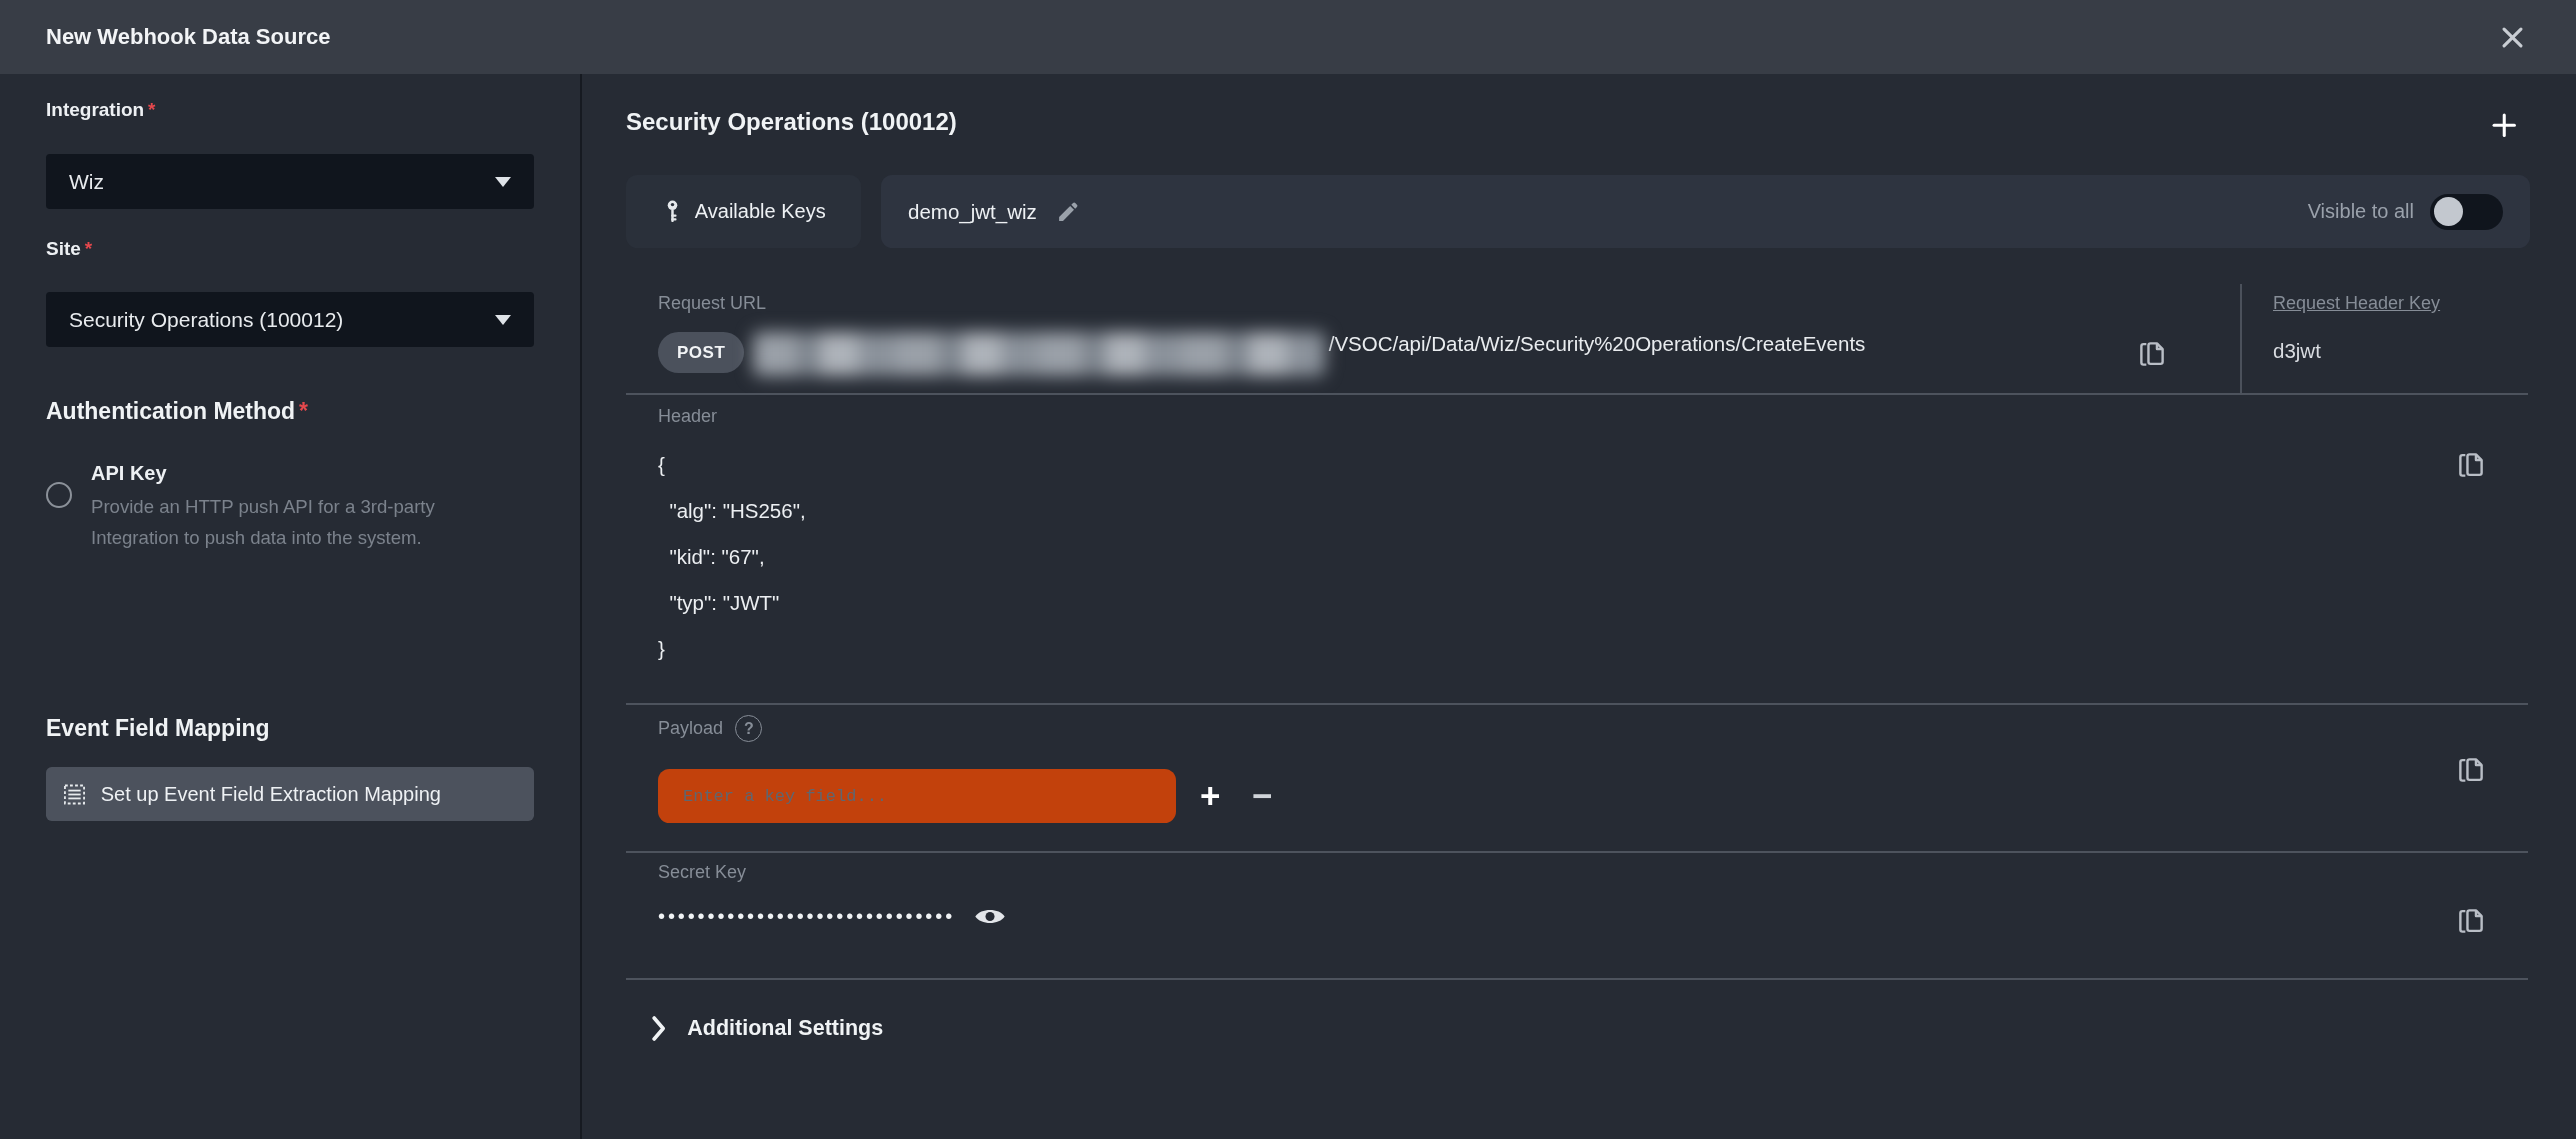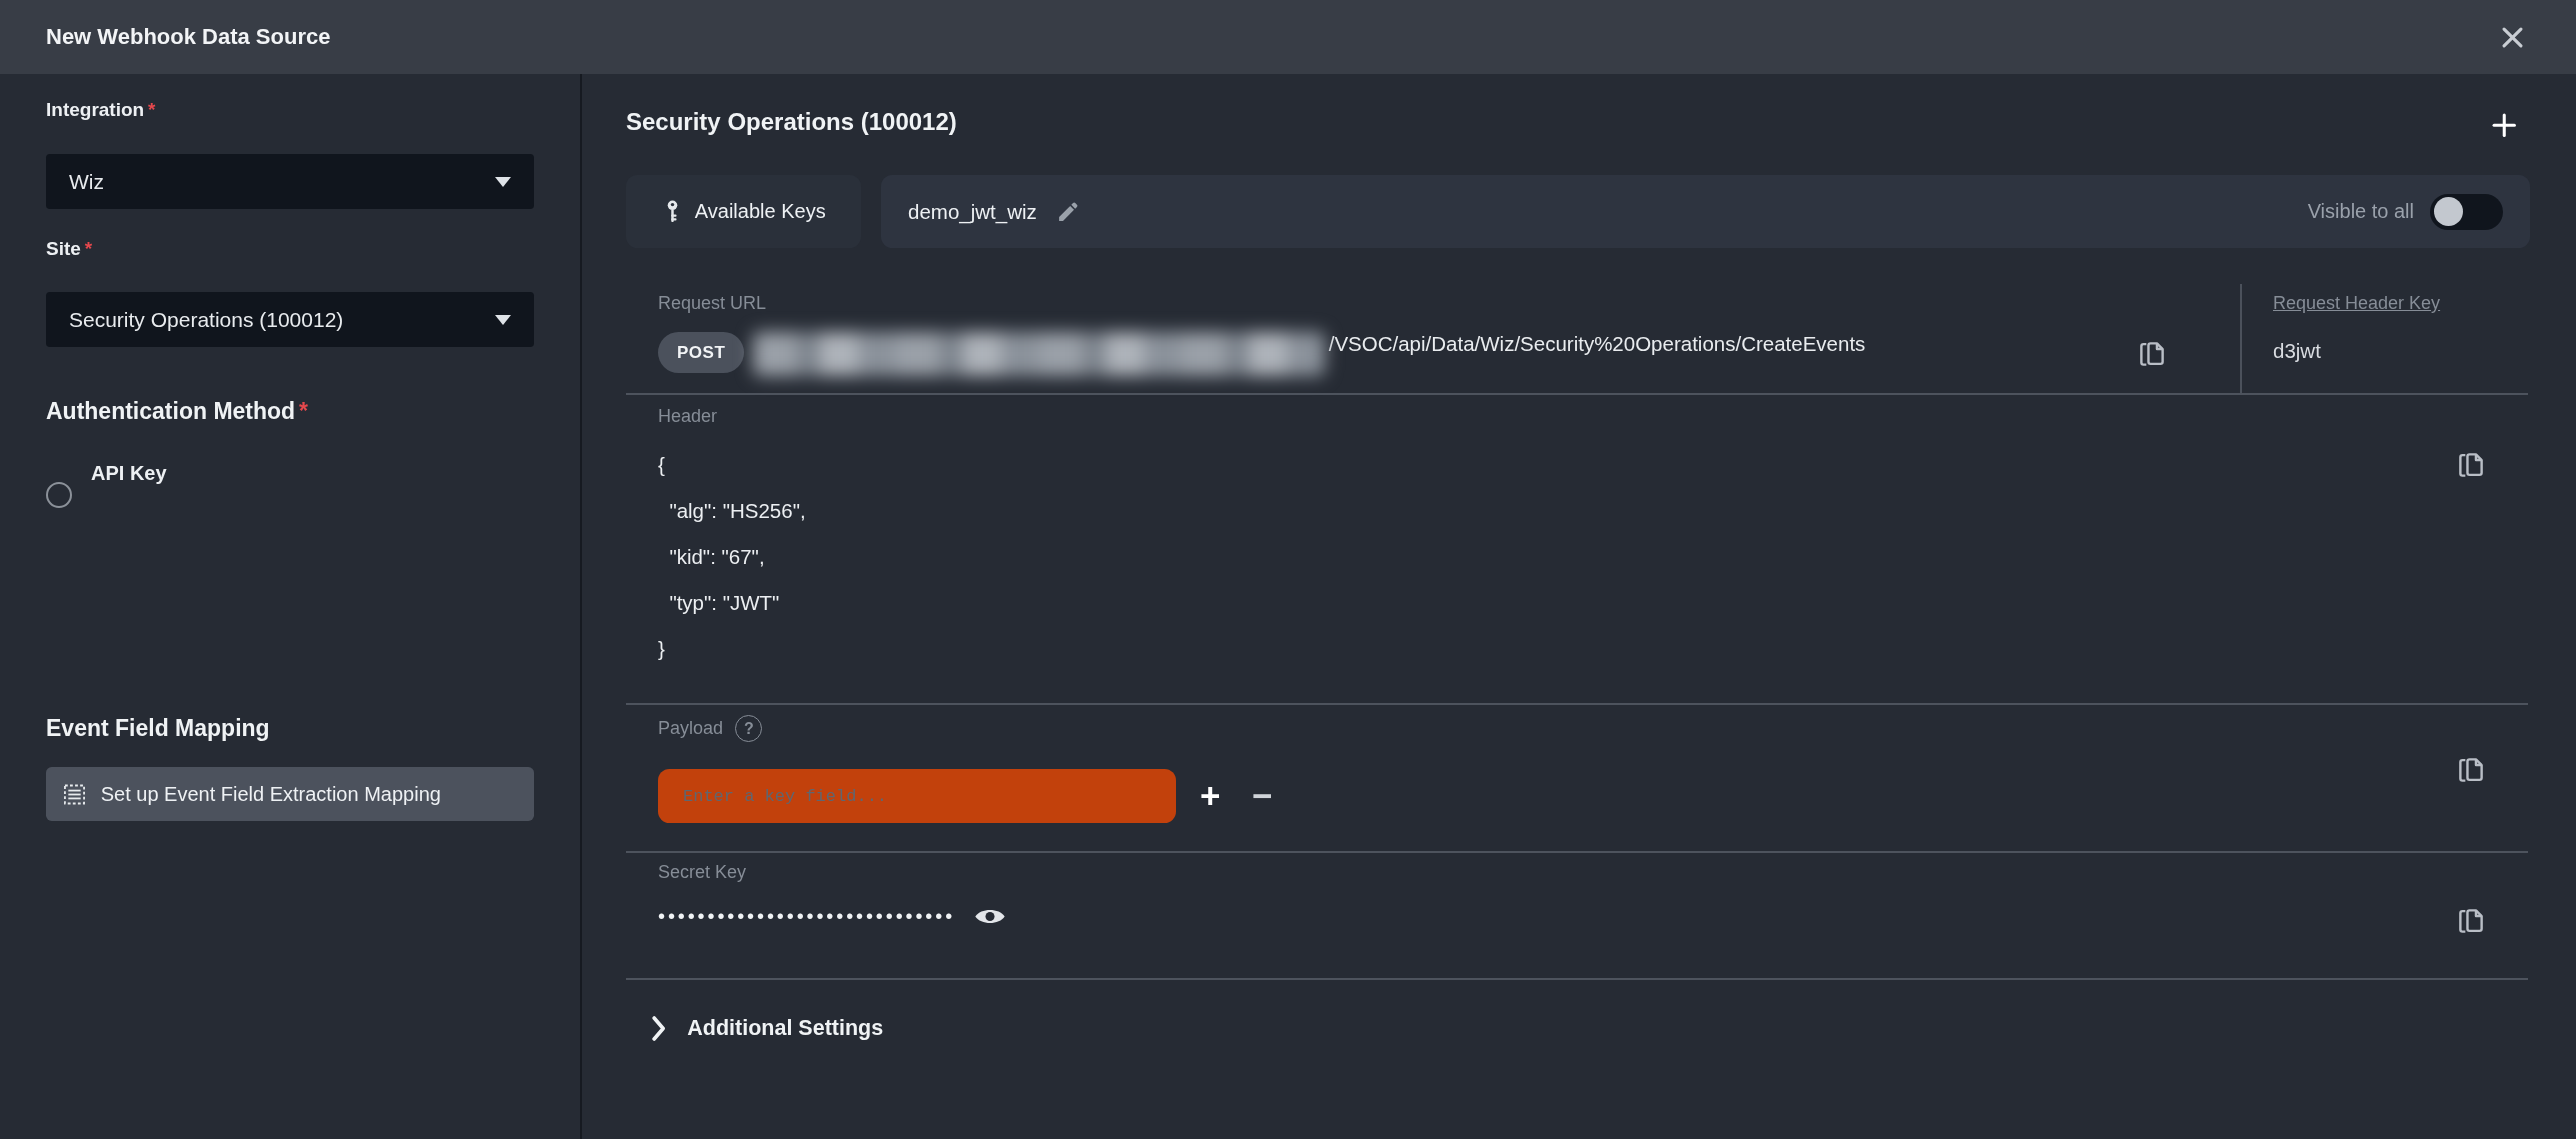--- a/index.html
+++ b/index.html
@@ -145,20 +145,21 @@
     </div>
 
     <div class="sb-heading" style="top:324px;">
       <span>Authentication Method</span><span class="req-star">*</span>
     </div>
 
     <div class="auth-option" style="top:385px;">
       <span class="radio-outer" style="margin-top:23px;"></span>
       <span>
         <div class="option-title">API Key</div>
+        <div class="option-desc">Provide an HTTP push API for a 3rd-party Integration to push data into the system.</div>
       </span>
     </div>
 
 
     <div class="sb-heading" style="top:641px;">Event Field Mapping</div>
 
     <div class="efm-button" style="top:693px;">
       <span style="display:flex;">
         <svg width="27" height="27" viewBox="0 0 24 24" fill="none" stroke="#e8ebee" stroke-width="1.6">
           <rect x="3.5" y="4" width="17" height="16" stroke-dasharray="2.5 2"></rect>

